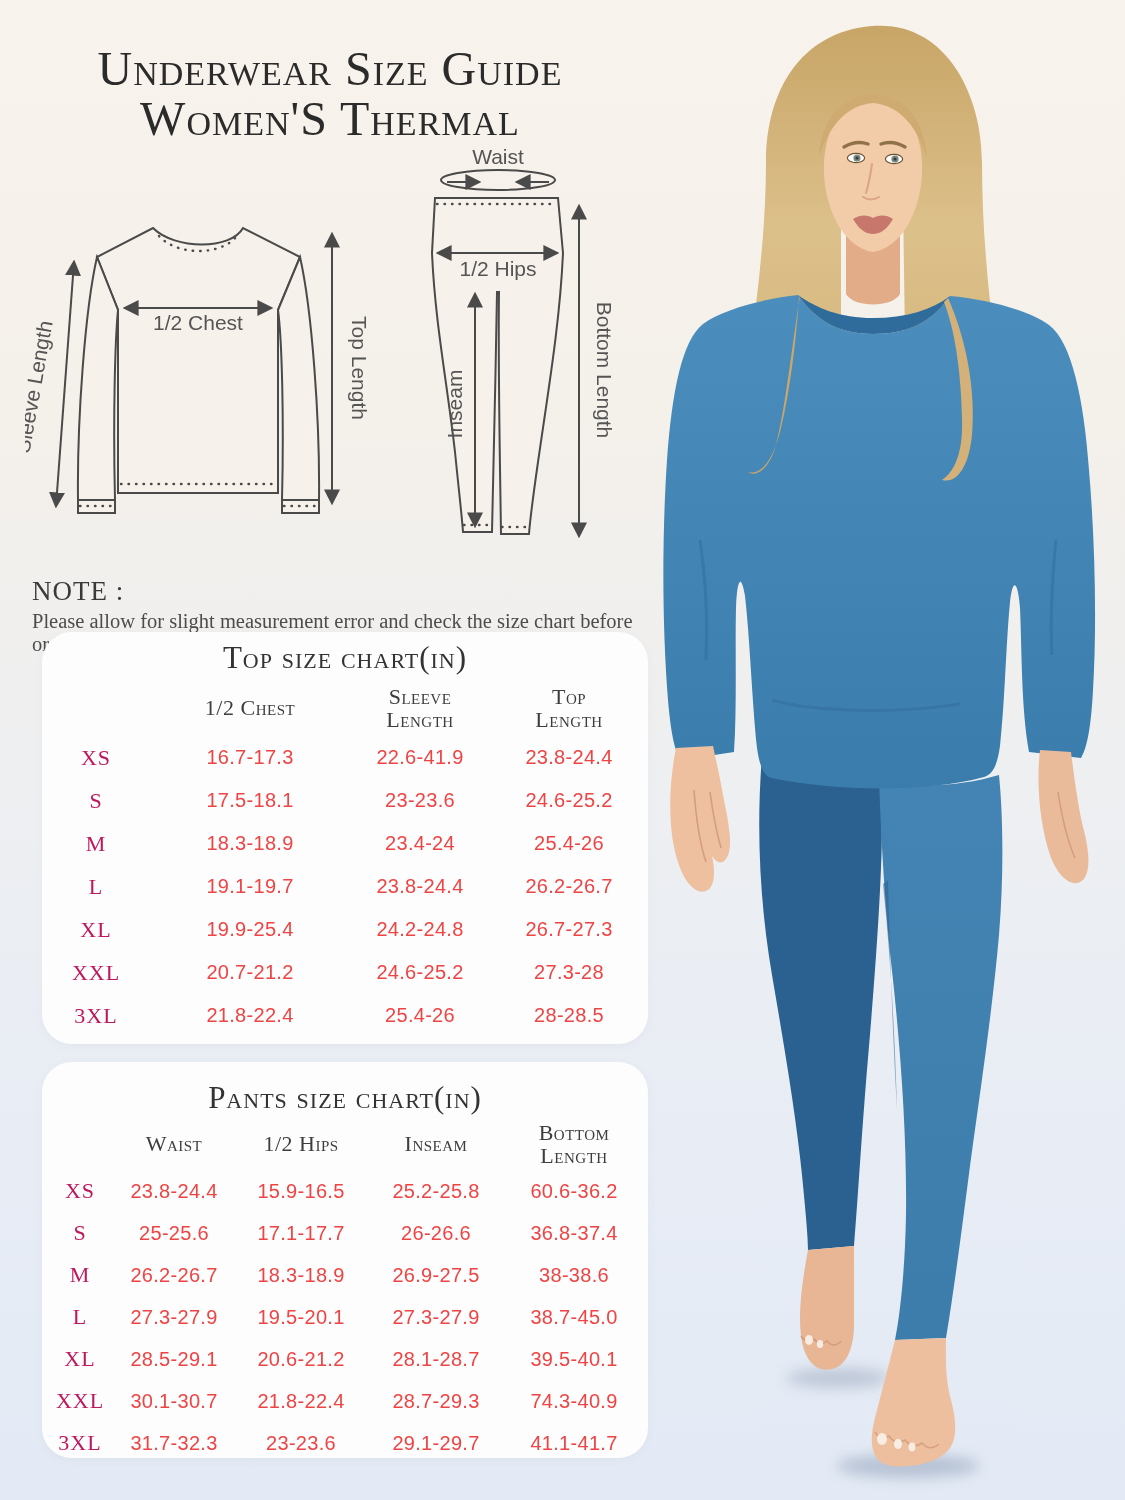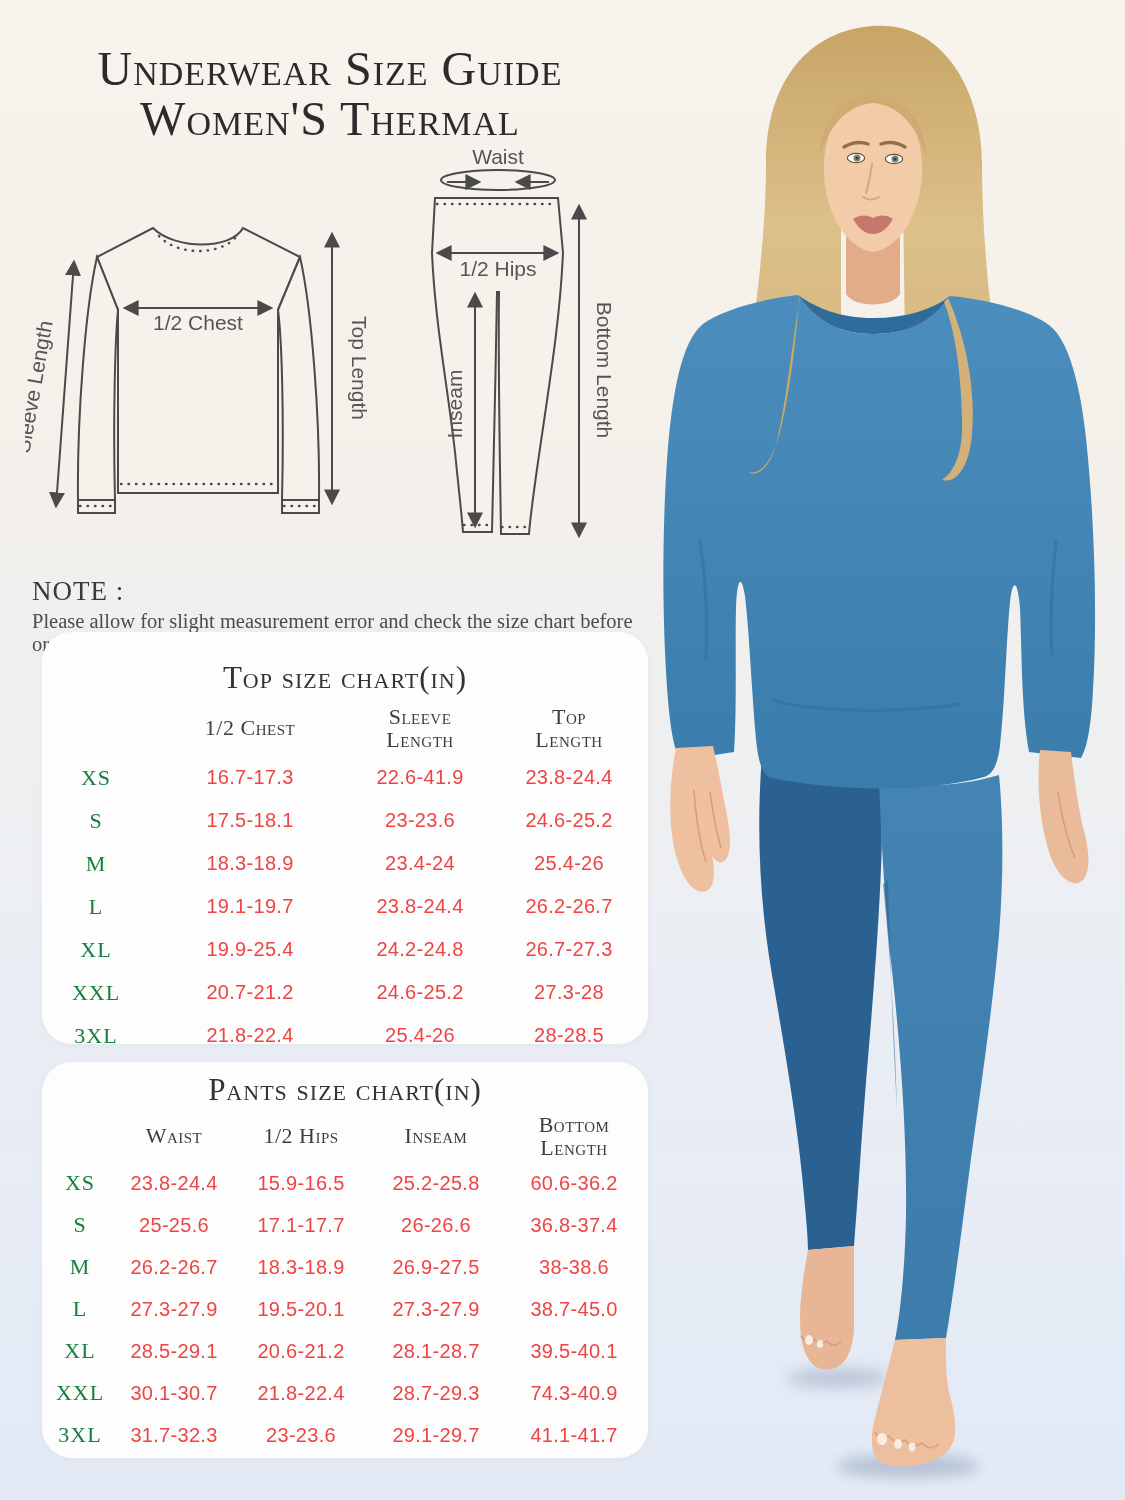--- a/index.html
+++ b/index.html
@@ -30,33 +30,33 @@
     position:absolute;left:42px;width:606px;
     background:#fdfdfd;border-radius:30px;
     box-shadow:0 2px 10px rgba(90,100,120,0.05);
   }
   .card-top{top:632px;height:412px;}
   .card-pants{top:1062px;height:396px;}
   .chart-title{
     text-align:center;font-variant:small-caps;
     font-size:31px;color:#333;letter-spacing:1px;
   }
-  .card-top .chart-title{padding-top:28px;font-family:Liberation Serif, serif;}
-  .card-pants .chart-title{padding-top:10px;}
+  .card-top .chart-title{padding-top:8px;font-family:Liberation Serif, serif;}
+  .card-pants .chart-title{padding-top:18px;}
   .t-row{display:grid;align-items:center;}
   .chart-top .t-row{grid-template-columns:108px 200px 140px 158px;height:43px;}
   .chart-pants .t-row{grid-template-columns:76px 112px 142px 128px 148px;height:42px;}
   .chart-top .t-row.t-head{height:56px;margin-top:4px;}
   .chart-pants .t-row.t-head{height:52px;margin-top:2px;}
   .t-cell{text-align:center;}
   .t-hcell{
     font-variant:small-caps;font-size:22px;color:#3d3d3d;
     white-space:pre-line;line-height:1.05;letter-spacing:0.5px;
   }
-  .t-size{font-size:22px;color:#15803d;letter-spacing:1px;}
+  .t-size{font-size:22px;color:#be185d;letter-spacing:1px;}
   .t-val{
     font-family:"Liberation Sans", sans-serif;
     font-size:20px;color:#ef4444;letter-spacing:0.3px;
   }
   .model{position:absolute;left:640px;top:0;width:485px;height:1500px;}
 </style>
 </head>
 <body>
 
 <div class="page">

